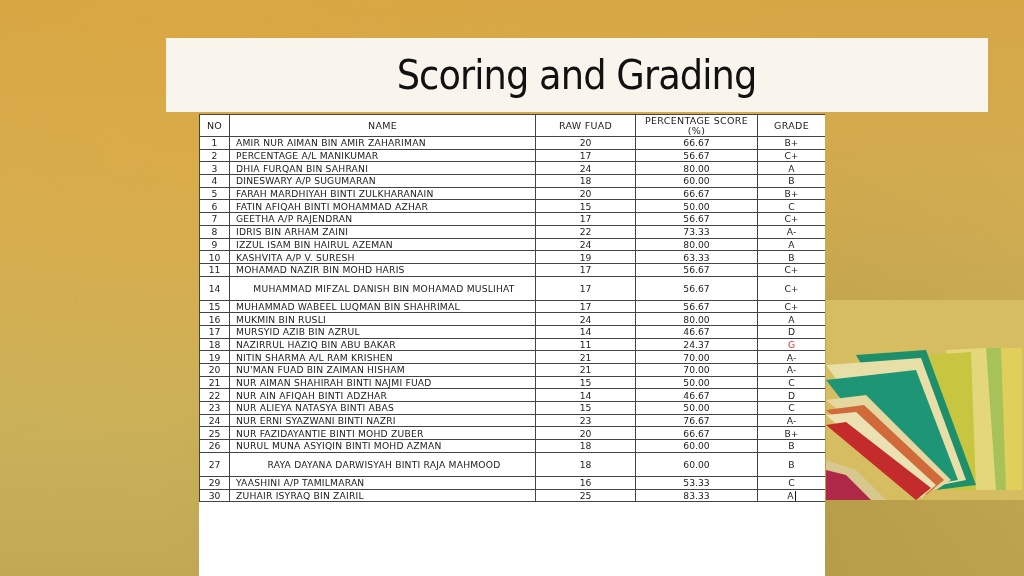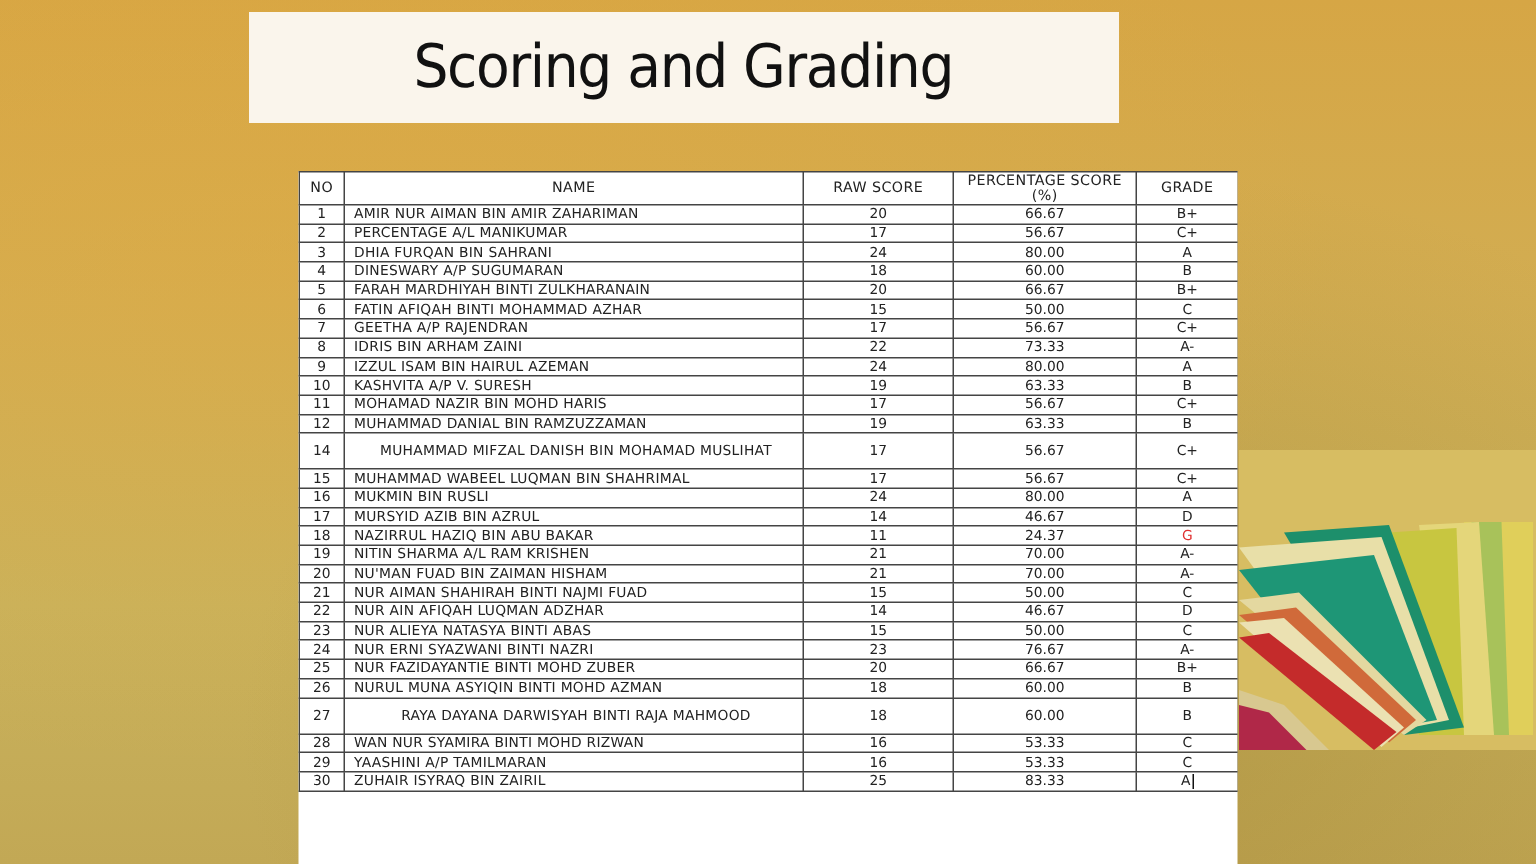--- a/index.html
+++ b/index.html
@@ -5,21 +5,21 @@
   html, body { margin:0; padding:0; }
   body {
     width:1024px; height:576px; overflow:hidden; position:relative;
     font-family:"Liberation Sans", sans-serif;
     background:
       radial-gradient(ellipse at 70% 85%, rgba(150,120,40,0.35), transparent 55%),
       radial-gradient(ellipse at 20% 30%, rgba(230,170,60,0.35), transparent 60%),
       linear-gradient(180deg, #d6a645 0%, #d2ad52 35%, #c9b25c 70%, #c2a855 100%);
   }
   .title-box {
-    position:absolute; left:166px; top:8px; width:580px; height:74px;
+    position:absolute; left:166px; top:38px; width:822px; height:74px;
     background:#faf5ec;
     display:flex; align-items:center; justify-content:center;
   }
   .title-box h1 {
     margin:0; font-weight:normal; font-size:40px; color:#111;
     font-family:"DejaVu Sans", sans-serif; letter-spacing:-1px;
     transform:scaleX(0.92);
   }
   
   .books { position:absolute; left:826px; top:300px; width:198px; height:200px; overflow:hidden; }
@@ -83,21 +83,21 @@
       <col style="width:30px">
         <col style="width:306px">
         <col style="width:100px">
         <col style="width:122px">
         <col style="width:68px">
     </colgroup>
     <thead>
       <tr>
         <th>NO</th>
         <th>NAME</th>
-        <th>RAW SCORE</th>
+        <th>RAW FUAD</th>
         <th class="pct">PERCENTAGE SCORE (%)</th>
         <th>GRADE</th>
       </tr>
     </thead>
     <tbody id="tbody">
         <tr>
           <td class="c">1</td>
           <td class="name">AMIR NUR AIMAN BIN AMIR ZAHARIMAN</td>
           <td class="c">20</td>
           <td class="c">66.67</td>
@@ -166,27 +166,20 @@
           <td class="c">63.33</td>
           <td class="c">B</td>
         </tr>
         <tr>
           <td class="c">11</td>
           <td class="name">MOHAMAD NAZIR BIN MOHD HARIS</td>
           <td class="c">17</td>
           <td class="c">56.67</td>
           <td class="c">C+</td>
         </tr>
-        <tr>
-          <td class="c">12</td>
-          <td class="name">MUHAMMAD DANIAL BIN RAMZUZZAMAN</td>
-          <td class="c">19</td>
-          <td class="c">63.33</td>
-          <td class="c">B</td>
-        </tr>
         <tr class="tall">
           <td class="c">14</td>
           <td class="name wrap">MUHAMMAD MIFZAL DANISH BIN MOHAMAD MUSLIHAT</td>
           <td class="c">17</td>
           <td class="c">56.67</td>
           <td class="c">C+</td>
         </tr>
         <tr>
           <td class="c">15</td>
           <td class="name">MUHAMMAD WABEEL LUQMAN BIN SHAHRIMAL</td>
@@ -231,21 +224,21 @@
         </tr>
         <tr>
           <td class="c">21</td>
           <td class="name">NUR AIMAN SHAHIRAH BINTI NAJMI FUAD</td>
           <td class="c">15</td>
           <td class="c">50.00</td>
           <td class="c">C</td>
         </tr>
         <tr>
           <td class="c">22</td>
-          <td class="name">NUR AIN AFIQAH LUQMAN ADZHAR</td>
+          <td class="name">NUR AIN AFIQAH BINTI ADZHAR</td>
           <td class="c">14</td>
           <td class="c">46.67</td>
           <td class="c">D</td>
         </tr>
         <tr>
           <td class="c">23</td>
           <td class="name">NUR ALIEYA NATASYA BINTI ABAS</td>
           <td class="c">15</td>
           <td class="c">50.00</td>
           <td class="c">C</td>
@@ -270,27 +263,20 @@
           <td class="c">18</td>
           <td class="c">60.00</td>
           <td class="c">B</td>
         </tr>
         <tr class="tall">
           <td class="c">27</td>
           <td class="name wrap">RAYA DAYANA DARWISYAH BINTI RAJA MAHMOOD</td>
           <td class="c">18</td>
           <td class="c">60.00</td>
           <td class="c">B</td>
-        </tr>
-        <tr>
-          <td class="c">28</td>
-          <td class="name">WAN NUR SYAMIRA BINTI MOHD RIZWAN</td>
-          <td class="c">16</td>
-          <td class="c">53.33</td>
-          <td class="c">C</td>
         </tr>
         <tr>
           <td class="c">29</td>
           <td class="name">YAASHINI A/P TAMILMARAN</td>
           <td class="c">16</td>
           <td class="c">53.33</td>
           <td class="c">C</td>
         </tr>
         <tr>
           <td class="c">30</td>

